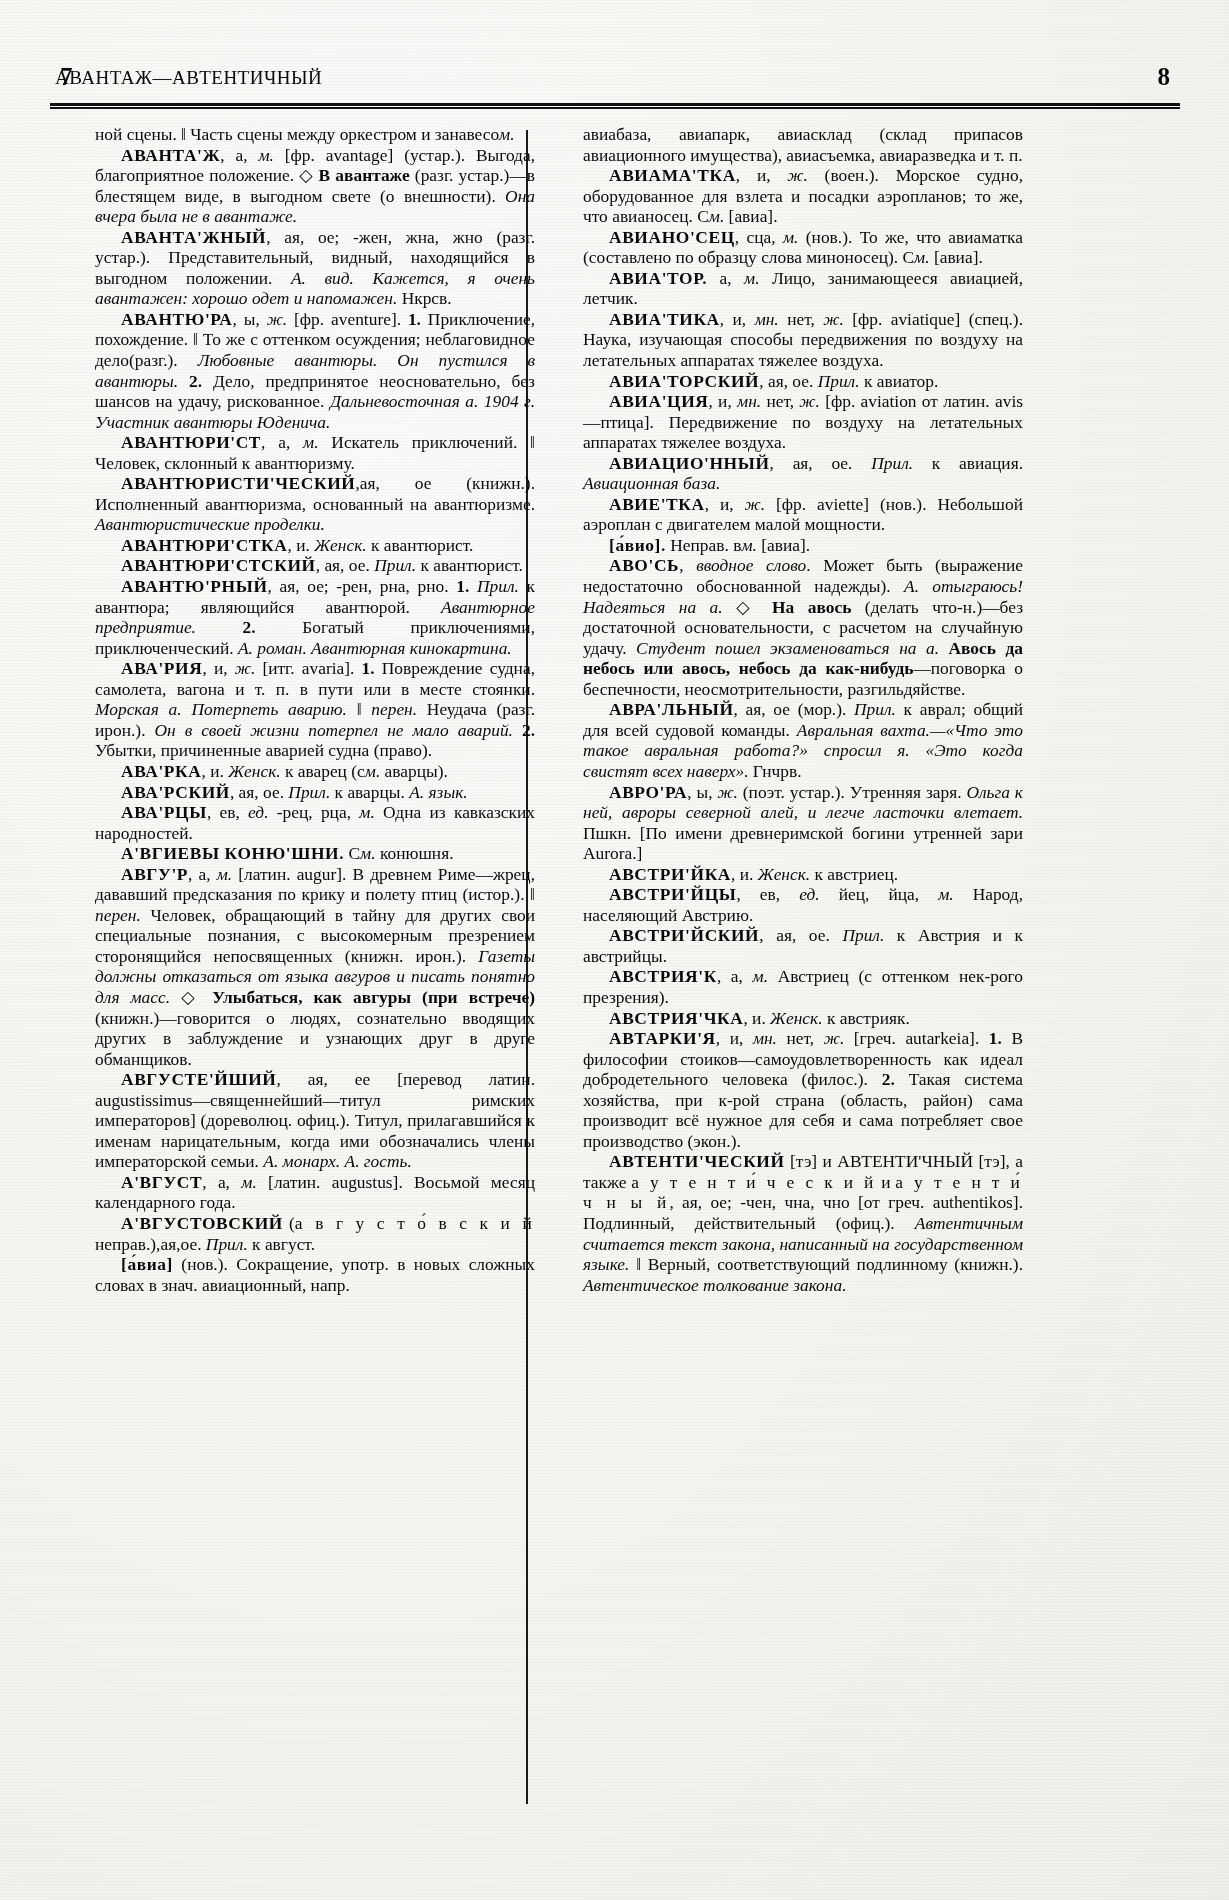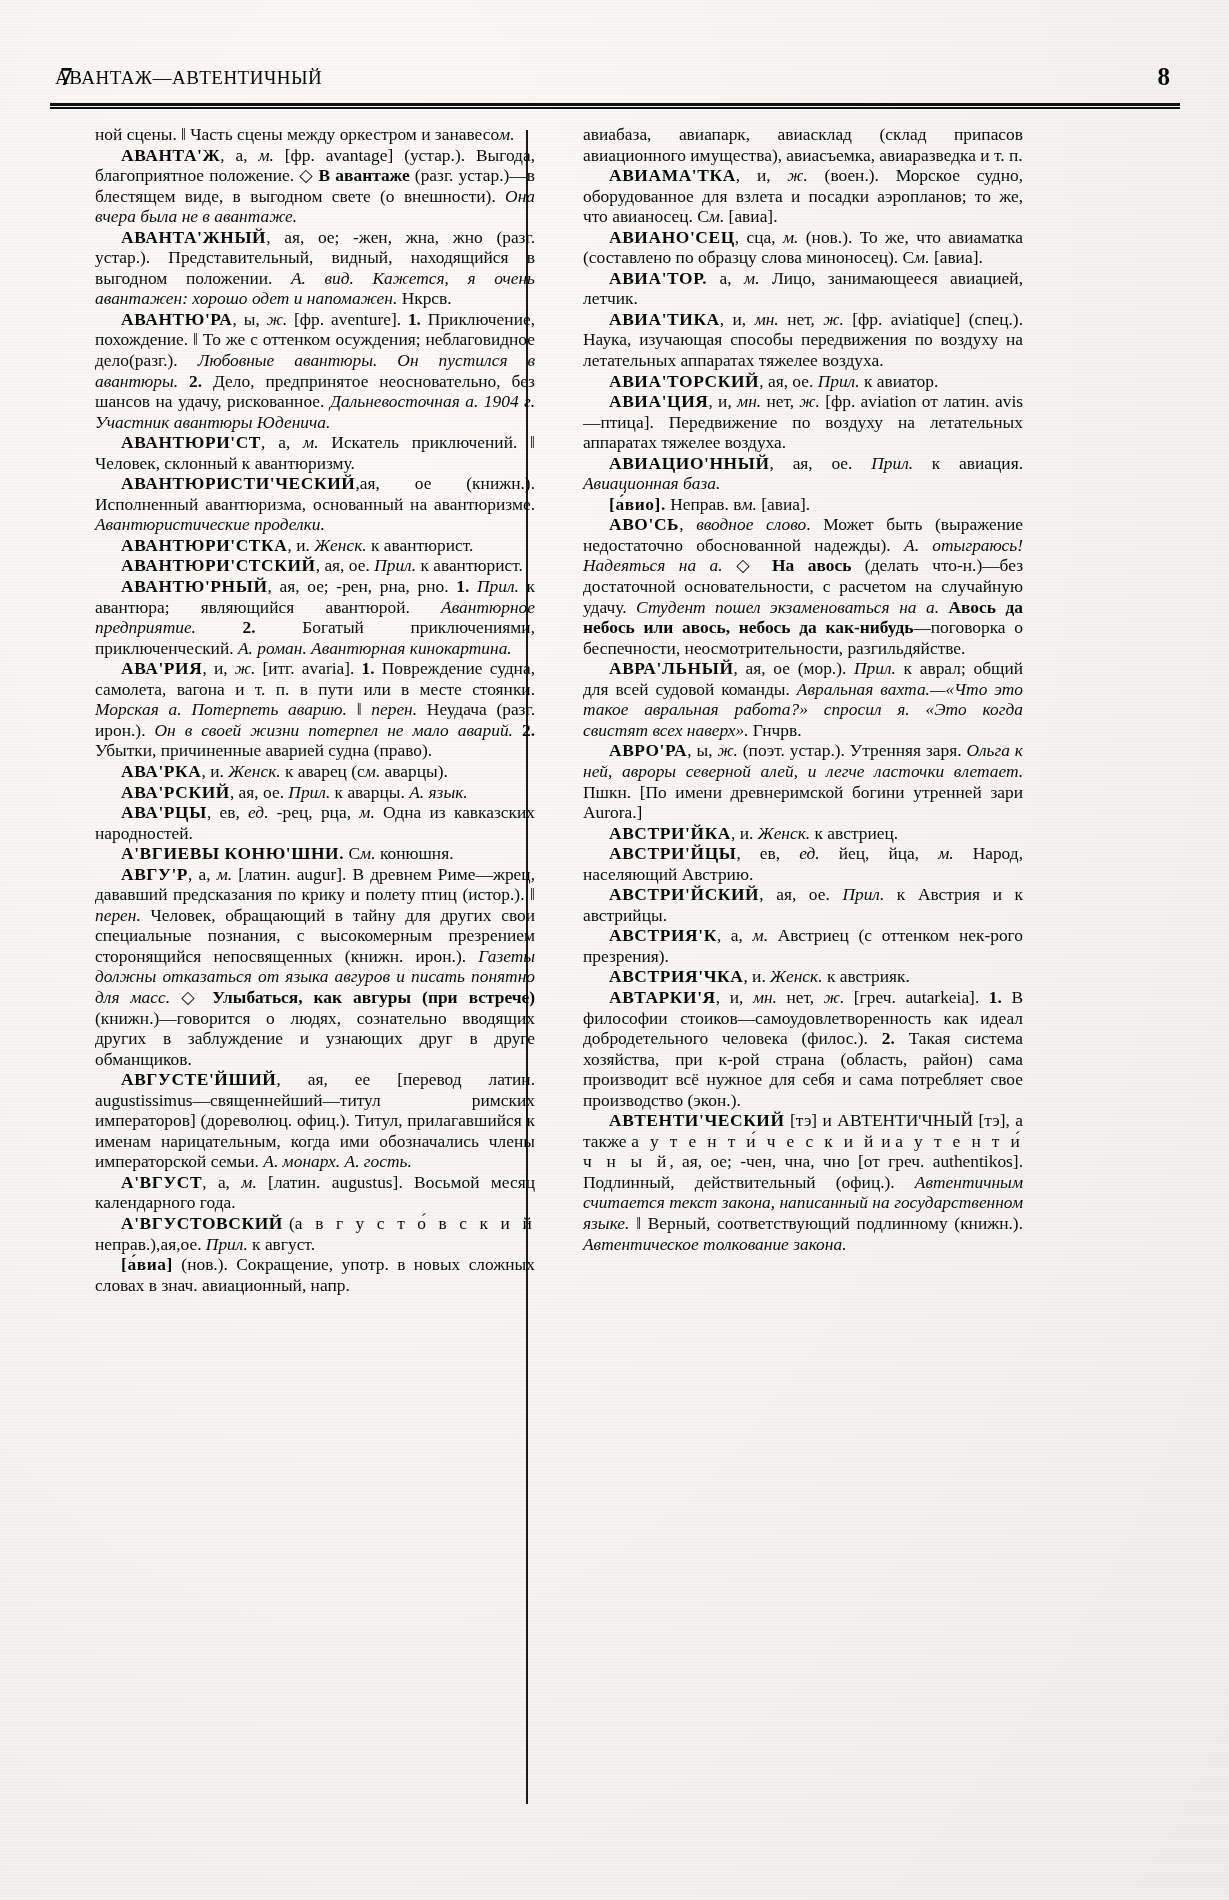--- a/index.html
+++ b/index.html
@@ -172,20 +172,21 @@
 
     <div class="col col-right" id="col-right">
         <p class="entry cont"><span>авиабаза, авиапарк, авиасклад (склад припасов авиационного имущества), авиасъемка, авиаразведка и т. п.</span></p>
         <p class="entry"><span class="hw">АВИАМА'ТКА</span><span>, и, <span class="it">ж.</span> (воен.). Морское судно, оборудованное для взлета и посадки аэропланов; то же, что авианосец. С<span class="it">м.</span> [авиа].</span></p>
         <p class="entry"><span class="hw">АВИАНО'СЕЦ</span><span>, сца, <span class="it">м.</span> (нов.). То же, что авиаматка (составлено по образцу слова миноносец). С<span class="it">м.</span> [авиа].</span></p>
         <p class="entry"><span class="hw">АВИА'ТОР.</span><span> а, <span class="it">м.</span> Лицо, занимающееся авиацией, летчик.</span></p>
         <p class="entry"><span class="hw">АВИА'ТИКА</span><span>, и, <span class="it">мн.</span> нет, <span class="it">ж.</span> [фр. aviatique] (спец.). Наука, изучающая способы передвижения по воздуху на летательных аппаратах тяжелее воздуха.</span></p>
         <p class="entry"><span class="hw">АВИА'ТОРСКИЙ</span><span>, ая, ое. <span class="it">Прил.</span> к авиатор.</span></p>
         <p class="entry"><span class="hw">АВИА'ЦИЯ</span><span>, и, <span class="it">мн.</span> нет, <span class="it">ж.</span> [фр. aviation от латин. avis—птица]. Передвижение по воздуху на летательных аппаратах тяжелее воздуха.</span></p>
         <p class="entry"><span class="hw">АВИАЦИО'ННЫЙ</span><span>, ая, ое. <span class="it">Прил.</span> к авиация. <span class="it">Авиационная база.</span></span></p>
+        <p class="entry"><span class="hw">АВИЕ'ТКА</span><span>, и, <span class="it">ж.</span> [фр. aviette] (нов.). Небольшой аэроплан с двигателем малой мощности.</span></p>
         <p class="entry"><span class="hw">[а́вио].</span><span> Неправ. в<span class="it">м.</span> [авиа].</span></p>
         <p class="entry"><span class="hw">АВО'СЬ</span><span>, <span class="it">вводное слово</span>. Может быть (выражение недостаточно обоснованной надежды). <span class="it">А. отыграюсь! Надеяться на а.</span> ◇ <span class="bd">На авось</span> (делать что-н.)—без достаточной основательности, с расчетом на случайную удачу. <span class="it">Студент пошел экзаменоваться на а.</span> <span class="bd">Авось да небось или авось, небось да как-нибудь</span>—поговорка о беспечности, неосмотрительности, разгильдяйстве.</span></p>
         <p class="entry"><span class="hw">АВРА'ЛЬНЫЙ</span><span>, ая, ое (мор.). <span class="it">Прил.</span> к аврал; общий для всей судовой команды. <span class="it">Авральная вахта.—«Что это такое авральная работа?» спросил я. «Это когда свистят всех наверх».</span> Гнчрв.</span></p>
         <p class="entry"><span class="hw">АВРО'РА</span><span>, ы, <span class="it">ж.</span> (поэт. устар.). Утренняя заря. <span class="it">Ольга к ней, авроры северной алей, и легче ласточки влетает.</span> Пшкн. [По имени древнеримской богини утренней зари Aurora.]</span></p>
         <p class="entry"><span class="hw">АВСТРИ'ЙКА</span><span>, и. <span class="it">Женск.</span> к австриец.</span></p>
         <p class="entry"><span class="hw">АВСТРИ'ЙЦЫ</span><span>, ев, <span class="it">ед.</span> йец, йца, <span class="it">м.</span> Народ, населяющий Австрию.</span></p>
         <p class="entry"><span class="hw">АВСТРИ'ЙСКИЙ</span><span>, ая, ое. <span class="it">Прил.</span> к Австрия и к австрийцы.</span></p>
         <p class="entry"><span class="hw">АВСТРИЯ'К</span><span>, а, <span class="it">м.</span> Австриец (с оттенком нек-рого презрения).</span></p>
         <p class="entry"><span class="hw">АВСТРИЯ'ЧКА</span><span>, и. <span class="it">Женск.</span> к австрияк.</span></p>
         <p class="entry"><span class="hw">АВТАРКИ'Я</span><span>, и, <span class="it">мн.</span> нет, <span class="it">ж.</span> [греч. autarkeia]. <span class="bd">1.</span> В философии стоиков—самоудовлетворенность как идеал добродетельного человека (филос.). <span class="bd">2.</span> Такая система хозяйства, при к-рой страна (область, район) сама производит всё нужное для себя и сама потребляет свое производство (экон.).</span></p>

